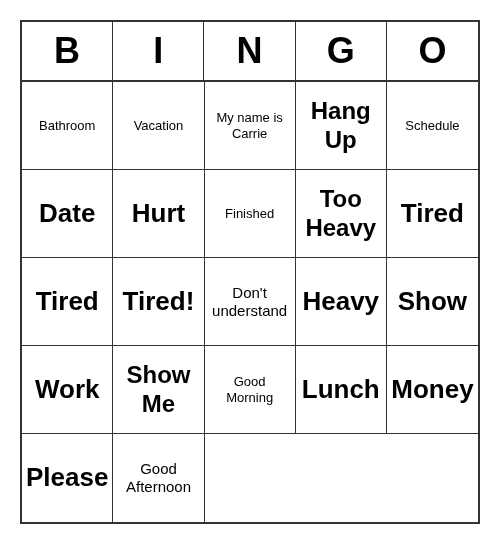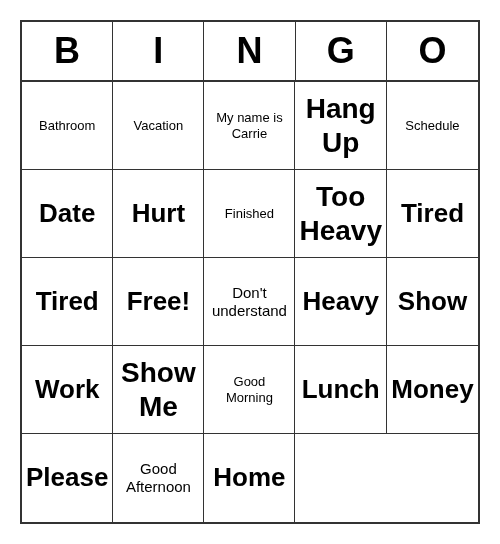--- a/index.html
+++ b/index.html
@@ -53,21 +53,21 @@
     }
     .cell-text {
       font-size: 14px;
       line-height: 1.2;
     }
     .cell-text.large {
       font-size: 26px;
       font-weight: bold;
     }
     .cell-text.medium {
-      font-size: 28px;
+      font-size: 24px;
       font-weight: bold;
     }
     .cell-text.small {
       font-size: 13px;
     }
     .cell-text.xsmall {
       font-size: 15px;
     }
   </style>
 </head>
@@ -109,21 +109,21 @@
       <div class="bingo-cell">
         <span class="cell-text medium">Too Heavy</span>
       </div>
       <div class="bingo-cell">
         <span class="cell-text large">Tired</span>
       </div>
       <div class="bingo-cell">
         <span class="cell-text large">Tired</span>
       </div>
       <div class="bingo-cell">
-        <span class="cell-text large">Free!</span>
+        <span class="cell-text large">Tired!</span>
       </div>
       <div class="bingo-cell">
         <span class="cell-text xsmall">Don't understand</span>
       </div>
       <div class="bingo-cell">
         <span class="cell-text large">Heavy</span>
       </div>
       <div class="bingo-cell">
         <span class="cell-text large">Show</span>
       </div>
@@ -141,17 +141,14 @@
       </div>
       <div class="bingo-cell">
         <span class="cell-text large">Money</span>
       </div>
       <div class="bingo-cell">
         <span class="cell-text large">Please</span>
       </div>
       <div class="bingo-cell">
         <span class="cell-text xsmall">Good Afternoon</span>
       </div>
-      <div class="bingo-cell">
-        <span class="cell-text large">Home</span>
-      </div>
     </div>
 </div>
 
 </body></html>

